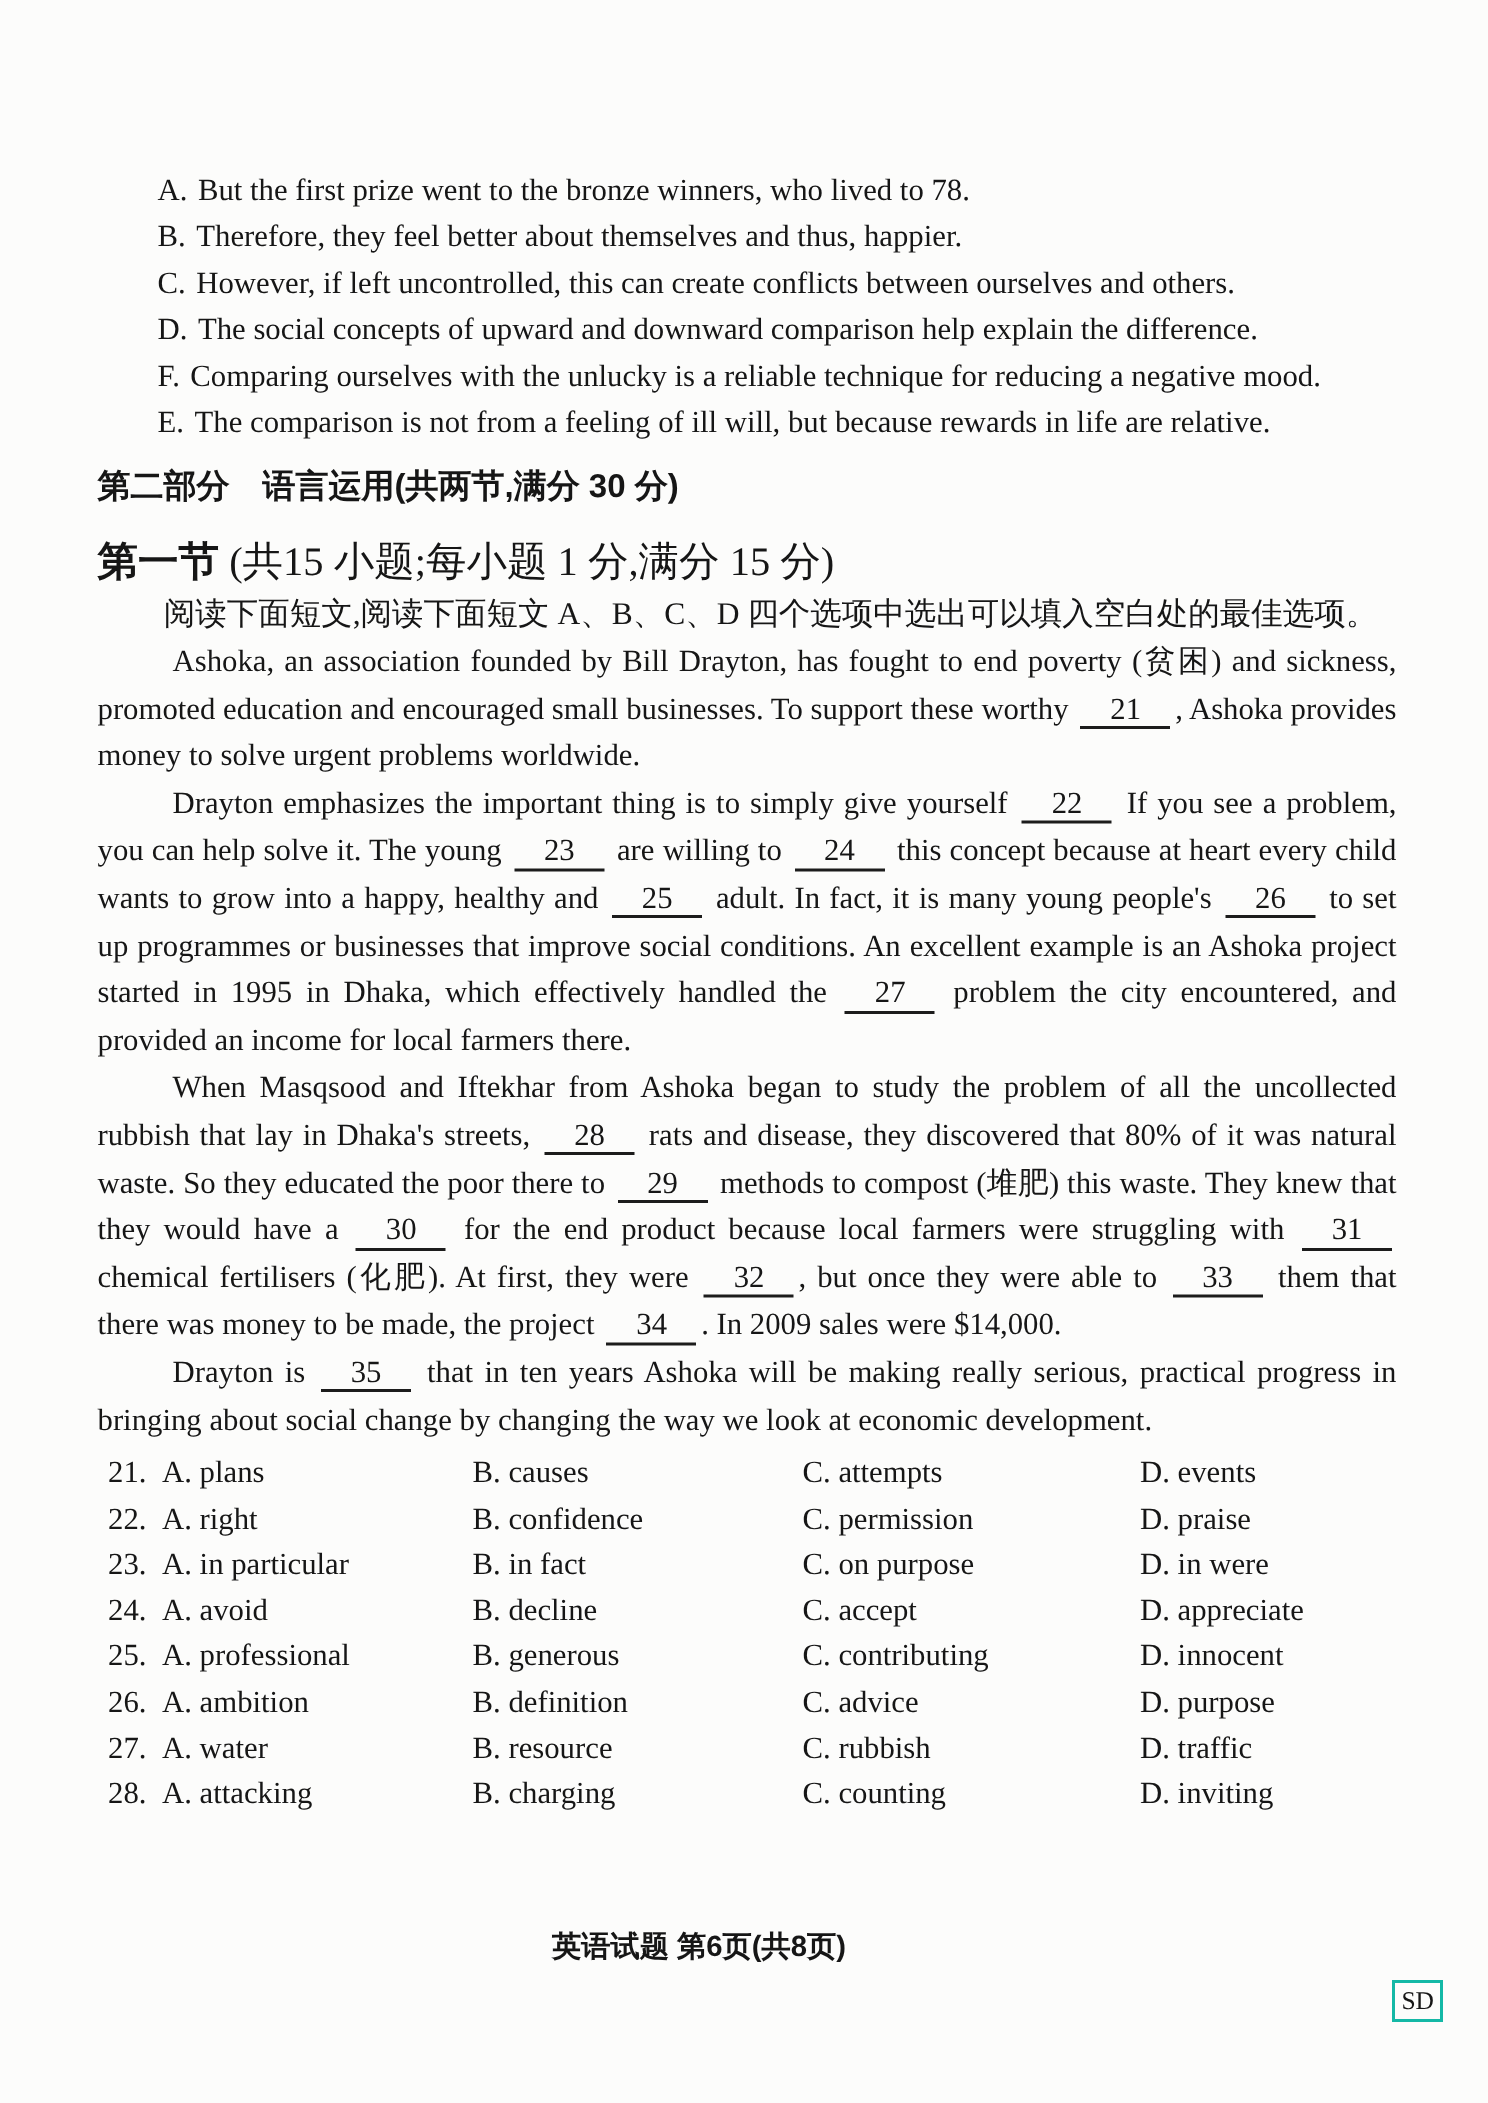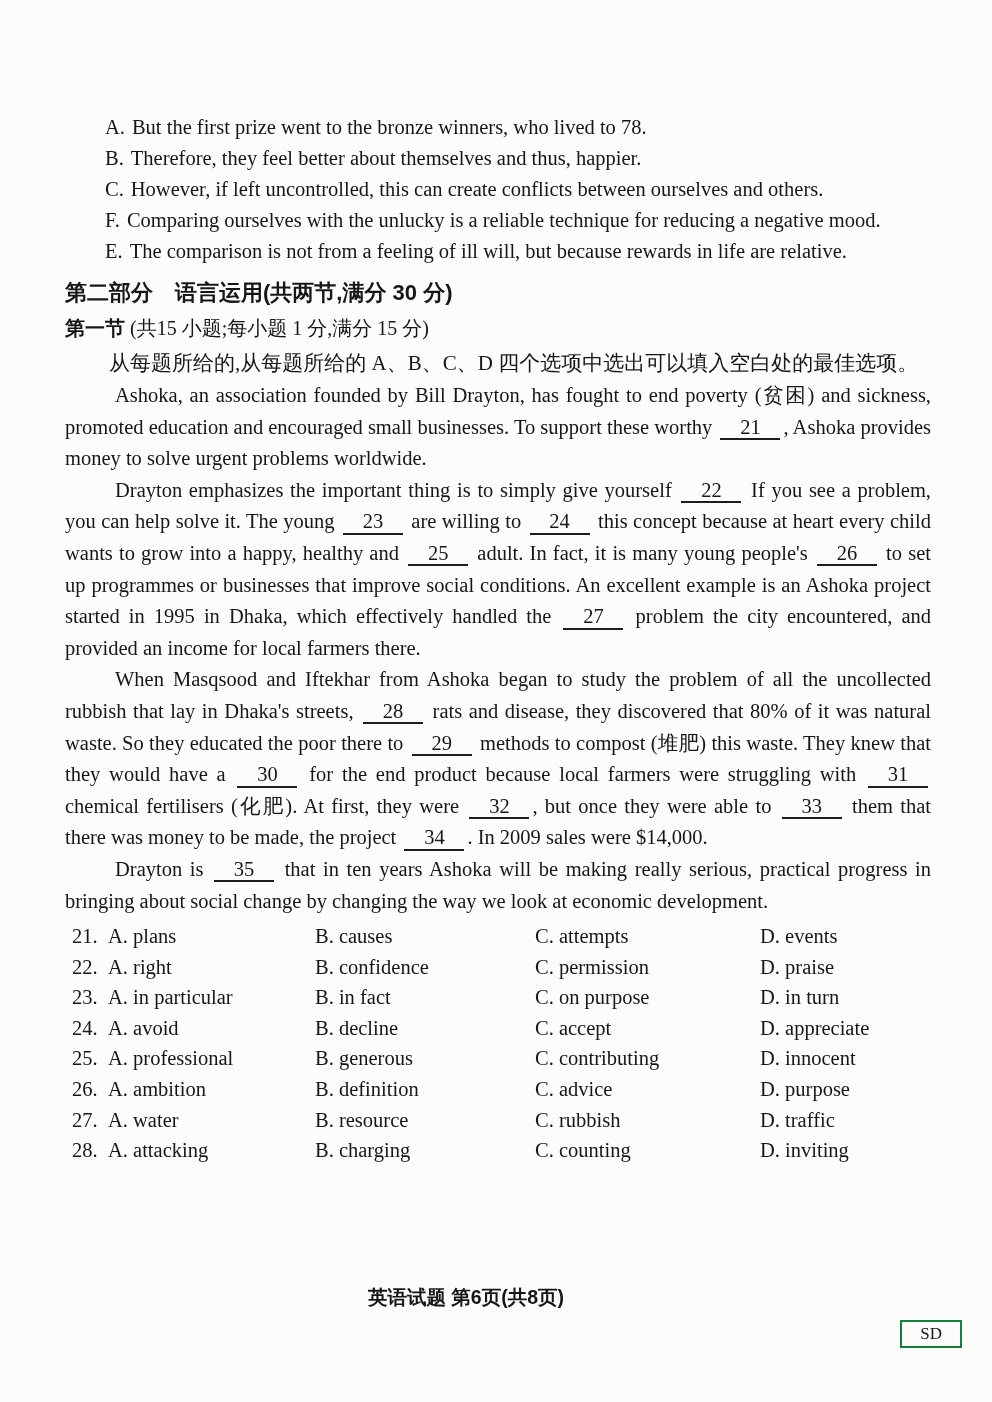--- a/index.html
+++ b/index.html
@@ -18,21 +18,21 @@
     text-align:justify;
   }
   .abc-letter{padding-right:7px;}
 
   
   .cn-bold{
     font-family:"Liberation Sans","DejaVu Sans",sans-serif;
     font-weight:700;
   }
   .part2-header{font-size:22px;line-height:34px;margin-top:9px;}
-  .section1-header{font-size:20px;line-height:34px;margin-top:1px;}
+  .section1-header{font-size:27px;line-height:34px;margin-top:16px;}
   .section1-detail{font-weight:400;font-family:"Liberation Serif","DejaVu Serif",serif;}
 
   
   .instruction{
     font-size:21px;line-height:33px;margin-top:2px;
     text-indent:2.1em;text-align:justify;
   }
 
   
   .para{
@@ -54,44 +54,45 @@
   }
 
   
   .footer{
     position:absolute;top:1284px;left:0;width:932px;
     text-align:center;font-size:19.5px;
     font-family:"Liberation Sans","DejaVu Sans",sans-serif;font-weight:700;
   }
   .sd-badge{
     position:absolute;top:1320px;right:30px;
-    border:2px solid #15803d;padding:0 18px;
+    border:2px solid #14b8a6;padding:0 4px;
     font-family:"Liberation Serif","DejaVu Serif",serif;
     font-size:17px;font-weight:400;line-height:24px;
   }
 </style>
 </head>
 <body>
 
 <div class="page-inner">
 
   <div class="abc-list">
     <div class="abc-row"><span class="abc-letter">A.</span><span>But the first prize went to the bronze winners, who lived to 78.</span></div>
     <div class="abc-row"><span class="abc-letter">B.</span><span>Therefore, they feel better about themselves and thus, happier.</span></div>
     <div class="abc-row"><span class="abc-letter">C.</span><span>However, if left uncontrolled, this can create conflicts between ourselves and others.</span></div>
+    <div class="abc-row"><span class="abc-letter">D.</span><span>The social concepts of upward and downward comparison help explain the difference.</span></div>
     <div class="abc-row"><span class="abc-letter">F.</span><span>Comparing ourselves with the unlucky is a reliable technique for reducing a negative mood.</span></div>
     <div class="abc-row"><span class="abc-letter">E.</span><span>The comparison is not from a feeling of ill will, but because rewards in life are relative.</span></div>
   </div>
 
   <div class="part2-header cn-bold">第二部分　语言运用(共两节,满分 30 分)</div>
   <div class="section1-header">
     <span class="cn-bold">第一节</span>
     <span class="section1-detail">(共15 小题;每小题 1 分,满分 15 分)</span>
   </div>
-  <div class="instruction">从每题所给的,从每题所给的 A、B、C、D 四个选项中选出可以填入空白处的最佳选项。</div>
+  <div class="instruction">阅读下面短文,阅读下面短文 A、B、C、D 四个选项中选出可以填入空白处的最佳选项。</div>
 
   <p class="para">Ashoka, an association founded by Bill Drayton, has fought to end poverty (贫困) and sickness, promoted education and encouraged small businesses. To support these worthy <span class="blank">21</span>, Ashoka provides money to solve urgent problems worldwide.</p>
   <p class="para">Drayton emphasizes the important thing is to simply give yourself <span class="blank">22</span> If you see a problem, you can help solve it. The young <span class="blank">23</span> are willing to <span class="blank">24</span> this concept because at heart every child wants to grow into a happy, healthy and <span class="blank">25</span> adult. In fact, it is many young people's <span class="blank">26</span> to set up programmes or businesses that improve social conditions. An excellent example is an Ashoka project started in 1995 in Dhaka, which effectively handled the <span class="blank">27</span> problem the city encountered, and provided an income for local farmers there.</p>
   <p class="para">When Masqsood and Iftekhar from Ashoka began to study the problem of all the uncollected rubbish that lay in Dhaka's streets, <span class="blank">28</span> rats and disease, they discovered that 80% of it was natural waste. So they educated the poor there to <span class="blank">29</span> methods to compost (堆肥) this waste. They knew that they would have a <span class="blank">30</span> for the end product because local farmers were struggling with <span class="blank">31</span> chemical fertilisers (化肥). At first, they were <span class="blank">32</span>, but once they were able to <span class="blank">33</span> them that there was money to be made, the project <span class="blank">34</span>. In 2009 sales were $14,000.</p>
   <p class="para">Drayton is <span class="blank">35</span> that in ten years Ashoka will be making really serious, practical progress in bringing about social change by changing the way we look at economic development.</p>
 
   <div class="mc-grid">
     <div class="mc-row">
       <span>21.</span>
       <span>A. plans</span>
@@ -104,21 +105,21 @@
       <span>A. right</span>
       <span>B. confidence</span>
       <span>C. permission</span>
       <span>D. praise</span>
     </div>
     <div class="mc-row">
       <span>23.</span>
       <span>A. in particular</span>
       <span>B. in fact</span>
       <span>C. on purpose</span>
-      <span>D. in turn</span>
+      <span>D. in were</span>
     </div>
     <div class="mc-row">
       <span>24.</span>
       <span>A. avoid</span>
       <span>B. decline</span>
       <span>C. accept</span>
       <span>D. appreciate</span>
     </div>
     <div class="mc-row">
       <span>25.</span>

